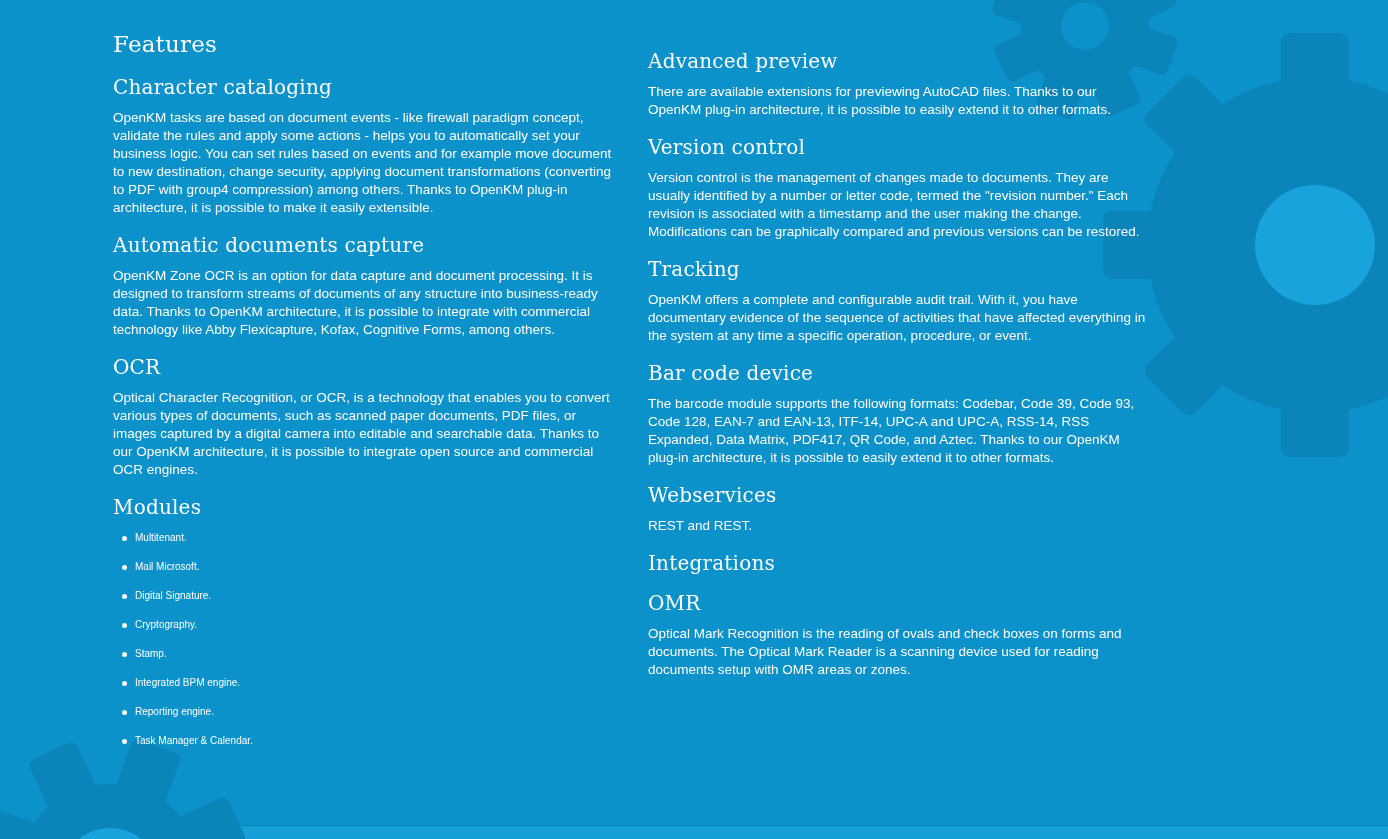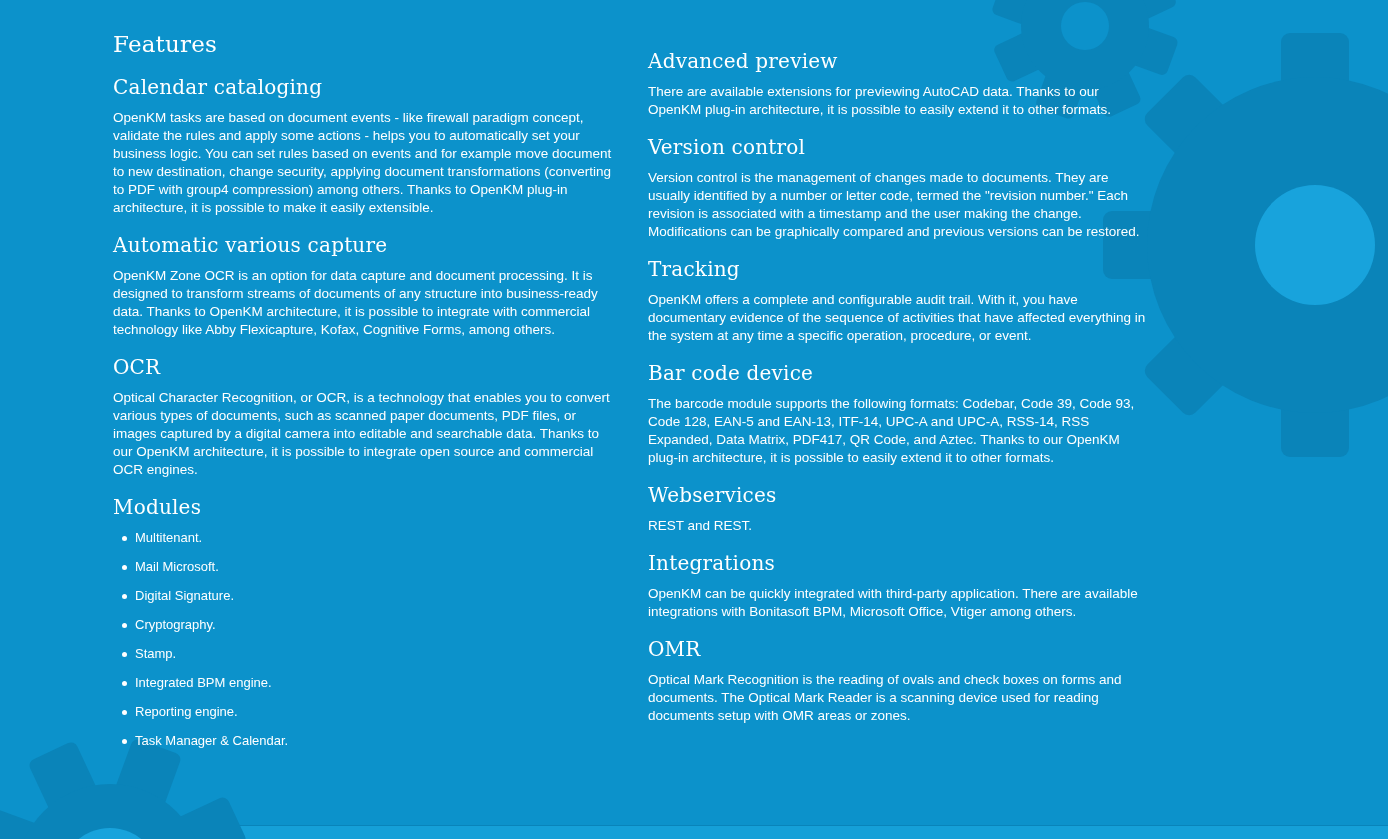--- a/index.html
+++ b/index.html
@@ -75,21 +75,21 @@
   }
   ul.modules-list {
     margin: 2px 0 0 0;
     padding: 0;
     list-style: none;
   }
   ul.modules-list li {
     position: relative;
     padding-left: 22px;
     margin: 0 0 11px 0;
-    font-size: 13px;
+    font-size: 10px;
     line-height: 18px;
     color: #ffffff;
   }
   ul.modules-list li .bullet-dot {
     position: absolute;
     left: 9px;
     top: 7px;
     width: 5px;
     height: 5px;
     border-radius: 50%;
@@ -148,26 +148,26 @@
       </g>
       <circle r="94"></circle>
       <circle r="50" fill="#18a3dc"></circle>
     </g>
   </svg>
 
   <div class="col col-left">
     <h1 class="page-title">Features</h1>
 
     <section>
-      <h2 class="section-title">Calendar cataloging</h2>
+      <h2 class="section-title">Character cataloging</h2>
       <p class="section-body">OpenKM tasks are based on document events - like firewall paradigm concept, validate the rules and apply some actions - helps you to automatically set your business logic. You can set rules based on events and for example move document to new destination, change security, applying document transformations (converting to PDF with group4 compression) among others. Thanks to OpenKM plug-in architecture, it is possible to make it easily extensible.</p>
     </section>
 
     <section>
-      <h2 class="section-title">Automatic various capture</h2>
+      <h2 class="section-title">Automatic documents capture</h2>
       <p class="section-body">OpenKM Zone OCR is an option for data capture and document processing. It is designed to transform streams of documents of any structure into business-ready data. Thanks to OpenKM architecture, it is possible to integrate with commercial technology like Abby Flexicapture, Kofax, Cognitive Forms, among others.</p>
     </section>
 
     <section>
       <h2 class="section-title">OCR</h2>
       <p class="section-body">Optical Character Recognition, or OCR, is a technology that enables you to convert various types of documents, such as scanned paper documents, PDF files, or images captured by a digital camera into editable and searchable data. Thanks to our OpenKM architecture, it is possible to integrate open source and commercial OCR engines.</p>
     </section>
 
     <section>
       <h2 class="section-title">Modules</h2>
@@ -180,47 +180,46 @@
         <li><span class="bullet-dot"></span><span>Integrated BPM engine.</span></li>
         <li><span class="bullet-dot"></span><span>Reporting engine.</span></li>
         <li><span class="bullet-dot"></span><span>Task Manager &amp; Calendar.</span></li>
       </ul>
     </section>
   </div>
 
   <div class="col col-right">
     <section>
       <h2 class="section-title">Advanced preview</h2>
-      <p class="section-body">There are available extensions for previewing AutoCAD data. Thanks to our OpenKM plug-in architecture, it is possible to easily extend it to other formats.</p>
+      <p class="section-body">There are available extensions for previewing AutoCAD files. Thanks to our OpenKM plug-in architecture, it is possible to easily extend it to other formats.</p>
     </section>
 
     <section>
       <h2 class="section-title">Version control</h2>
       <p class="section-body">Version control is the management of changes made to documents. They are usually identified by a number or letter code, termed the "revision number." Each revision is associated with a timestamp and the user making the change. Modifications can be graphically compared and previous versions can be restored.</p>
     </section>
 
     <section>
       <h2 class="section-title">Tracking</h2>
       <p class="section-body">OpenKM offers a complete and configurable audit trail. With it, you have documentary evidence of the sequence of activities that have affected everything in the system at any time a specific operation, procedure, or event.</p>
     </section>
 
     <section>
       <h2 class="section-title">Bar code device</h2>
-      <p class="section-body">The barcode module supports the following formats: Codebar, Code 39, Code 93, Code 128, EAN-5 and EAN-13, ITF-14, UPC-A and UPC-A, RSS-14, RSS Expanded, Data Matrix, PDF417, QR Code, and Aztec. Thanks to our OpenKM plug-in architecture, it is possible to easily extend it to other formats.</p>
+      <p class="section-body">The barcode module supports the following formats: Codebar, Code 39, Code 93, Code 128, EAN-7 and EAN-13, ITF-14, UPC-A and UPC-A, RSS-14, RSS Expanded, Data Matrix, PDF417, QR Code, and Aztec. Thanks to our OpenKM plug-in architecture, it is possible to easily extend it to other formats.</p>
     </section>
 
     <section>
       <h2 class="section-title">Webservices</h2>
       <p class="section-body">REST and REST.</p>
     </section>
 
 
     <section>
       <h2 class="section-title">Integrations</h2>
-      <p class="section-body">OpenKM can be quickly integrated with third-party application. There are available integrations with Bonitasoft BPM, Microsoft Office, Vtiger among others.</p>
     </section>
 
     <section>
       <h2 class="section-title">OMR</h2>
       <p class="section-body">Optical Mark Recognition is the reading of ovals and check boxes on forms and documents. The Optical Mark Reader is a scanning device used for reading documents setup with OMR areas or zones.</p>
     </section>
   </div>
 
 </div>
 

